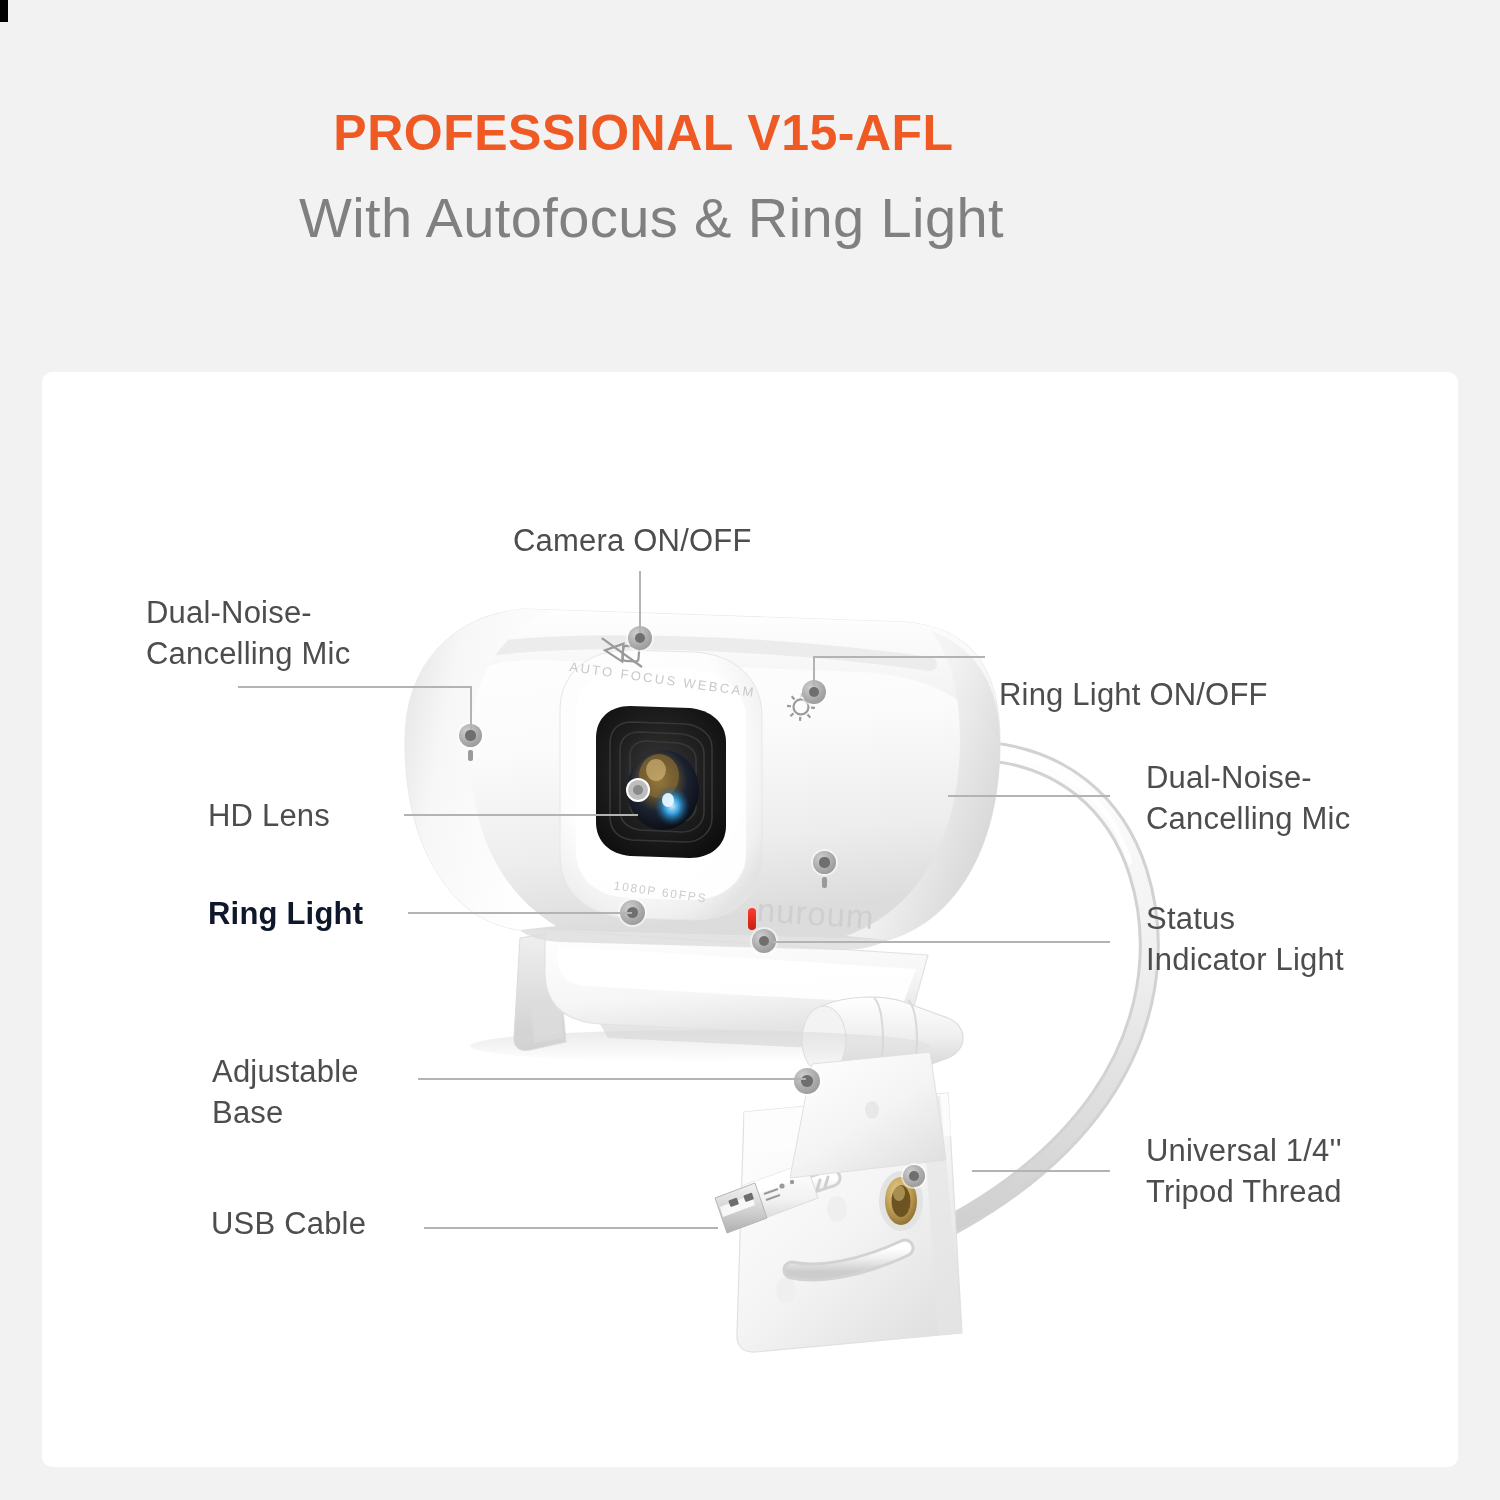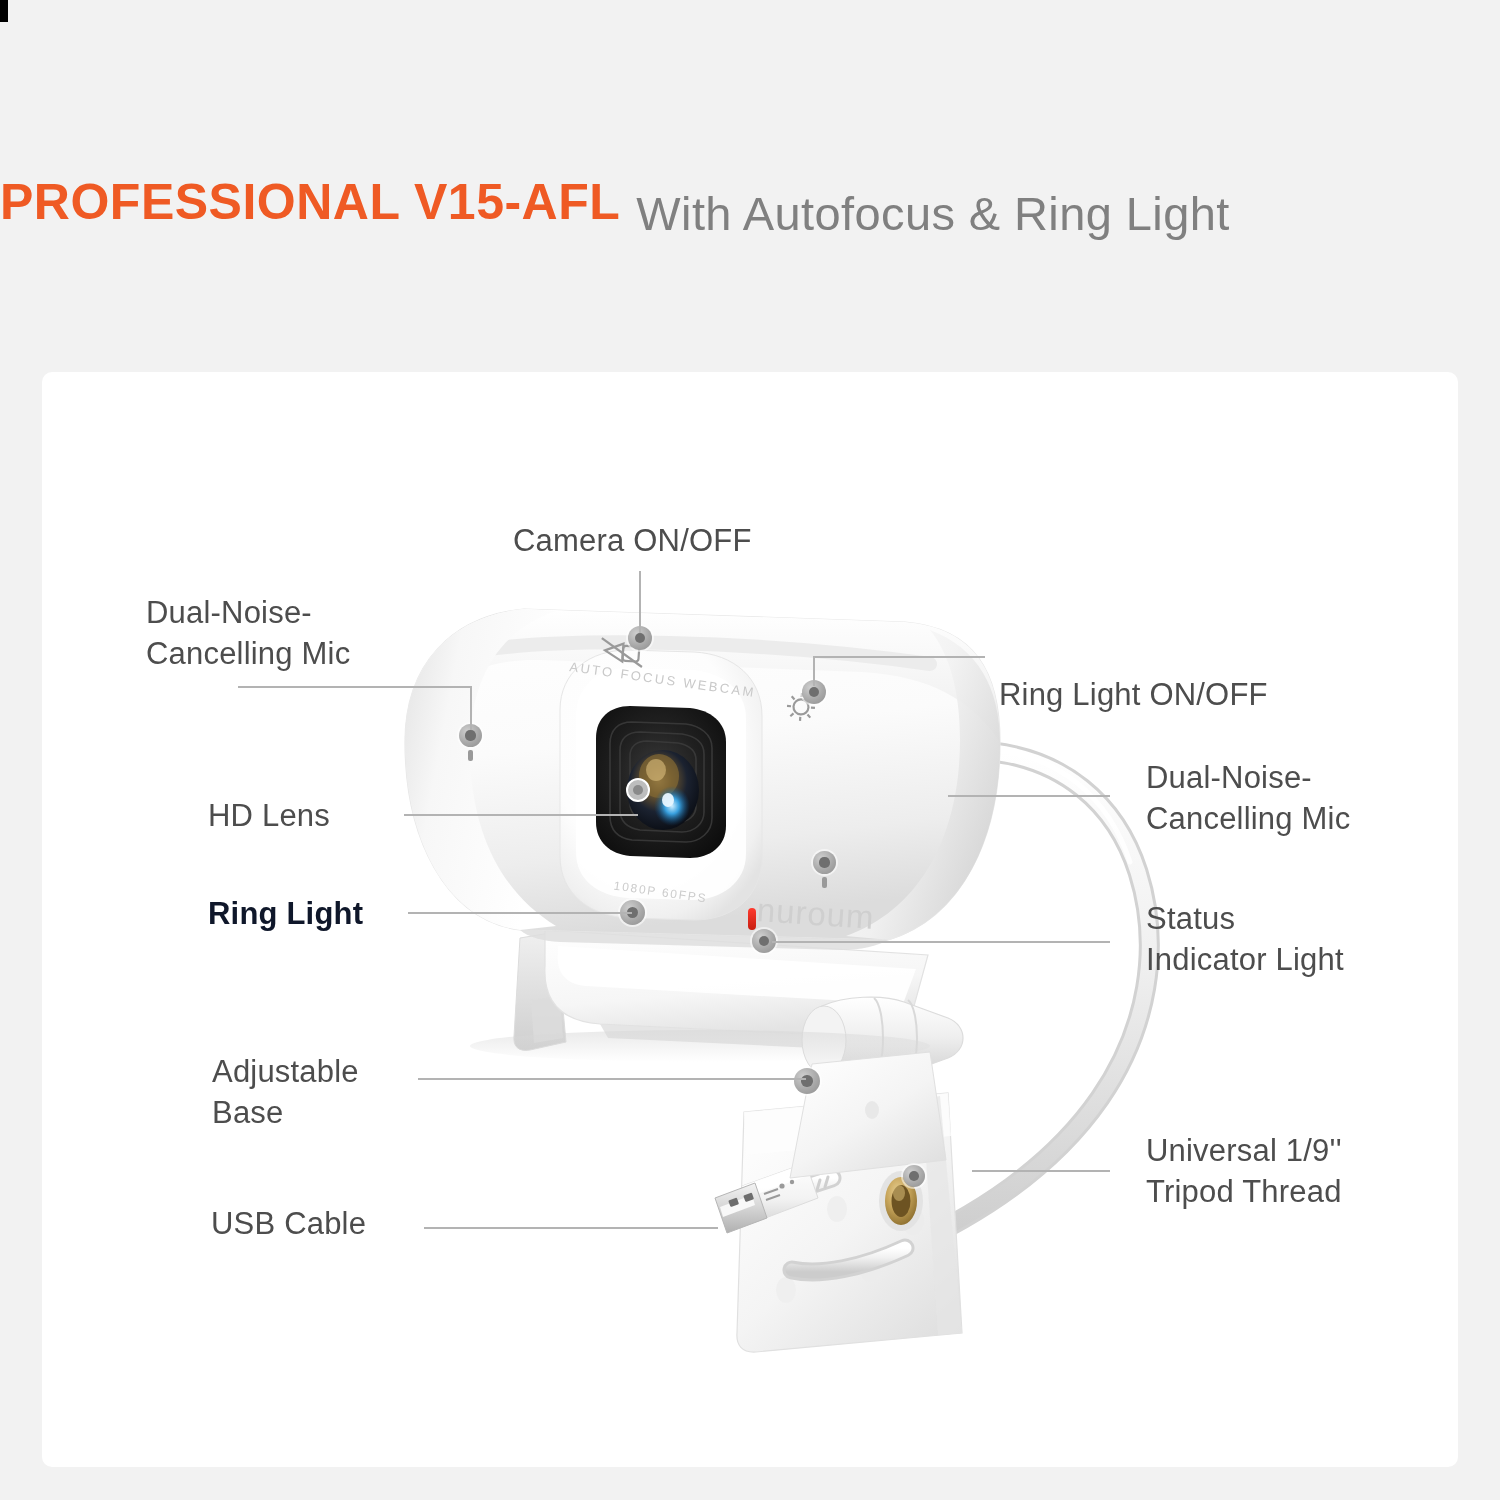--- a/index.html
+++ b/index.html
@@ -8,35 +8,35 @@
     width:1500px;height:1500px;
     background:#f2f2f2;
     font-family:"Liberation Sans", sans-serif;
     overflow:hidden;
     position:relative;
   }
 
   
   .header{
     position:absolute;left:0;top:0;width:1287px;height:372px;
-    display:flex;flex-direction:row;align-items:center;
-    justify-content:flex-start;padding-top:33px;box-sizing:border-box;
+    display:flex;flex-direction:column;align-items:center;
+    justify-content:flex-start;padding-top:104px;box-sizing:border-box;
   }
   .title{
     color:#ef5a24;
     font-size:50px;
     font-weight:bold;
     letter-spacing:.5px;
     line-height:1.17;
     text-align:center;
     margin:0;
   }
   .subtitle{
     color:#808080;
-    font-size:47px;
+    font-size:56px;
     font-weight:300;
     letter-spacing:.4px;
     margin:22px 0 0 16px;
     text-align:center;
   }
 
   
   .card{
     position:absolute;left:42px;top:372px;
     width:1416px;height:1095px;
@@ -422,14 +422,14 @@
 <div class="label" style="left:211px;top:1203px;">USB Cable</div>
 
 <div class="label right" style="left:999px;top:674px;">Ring Light ON/OFF</div>
 
 <div class="label right" style="left:1146px;top:757px;">Dual-Noise-
 Cancelling Mic</div>
 
 <div class="label right" style="left:1146px;top:898px;">Status
 Indicator Light</div>
 
-<div class="label right" style="left:1146px;top:1130px;">Universal 1/9''
+<div class="label right" style="left:1146px;top:1130px;">Universal 1/4''
 Tripod Thread</div>
 
 </body></html>

